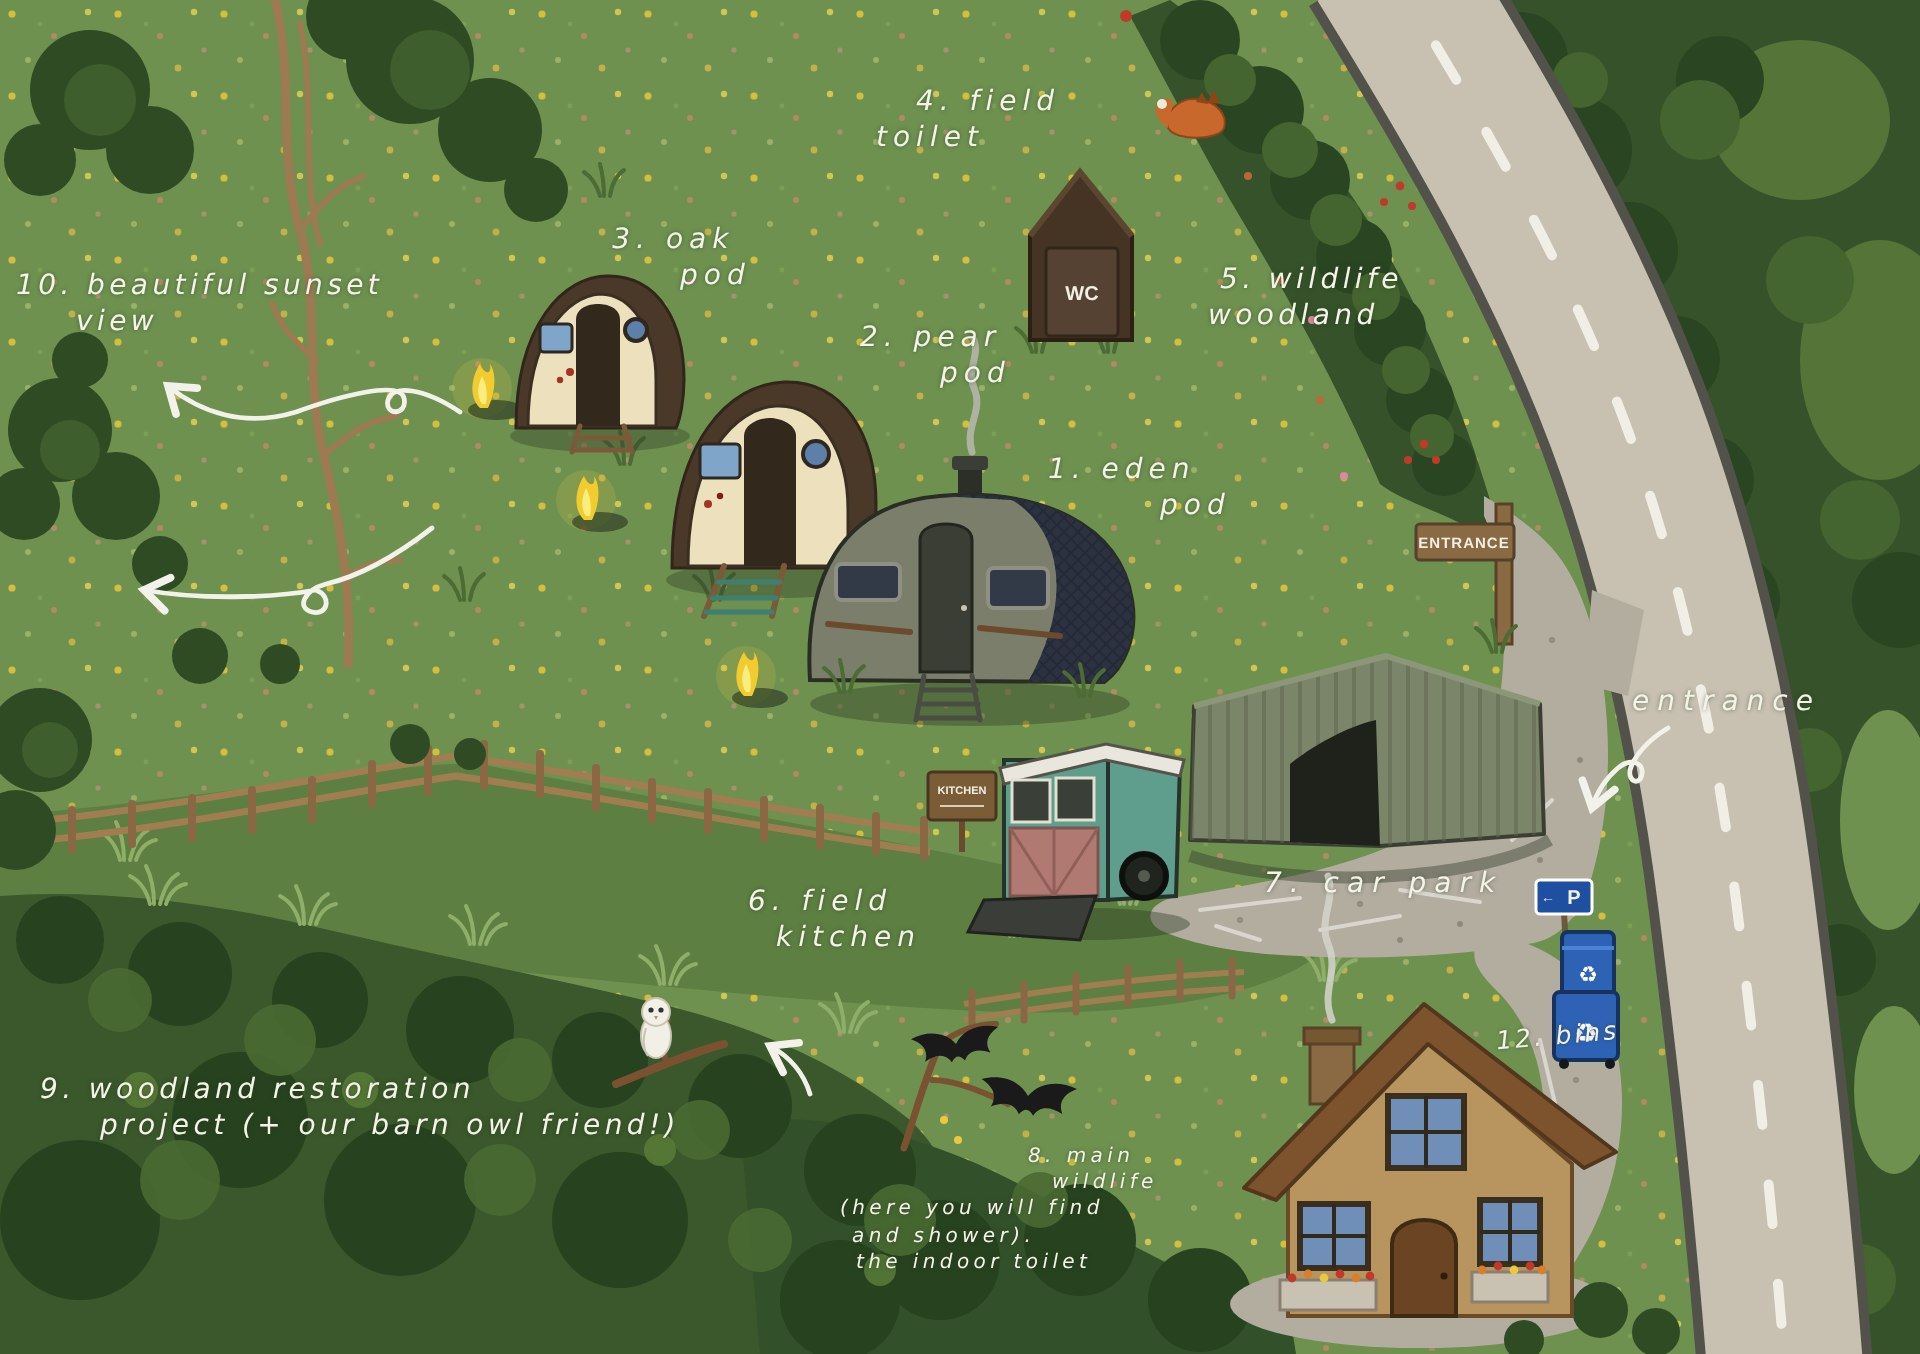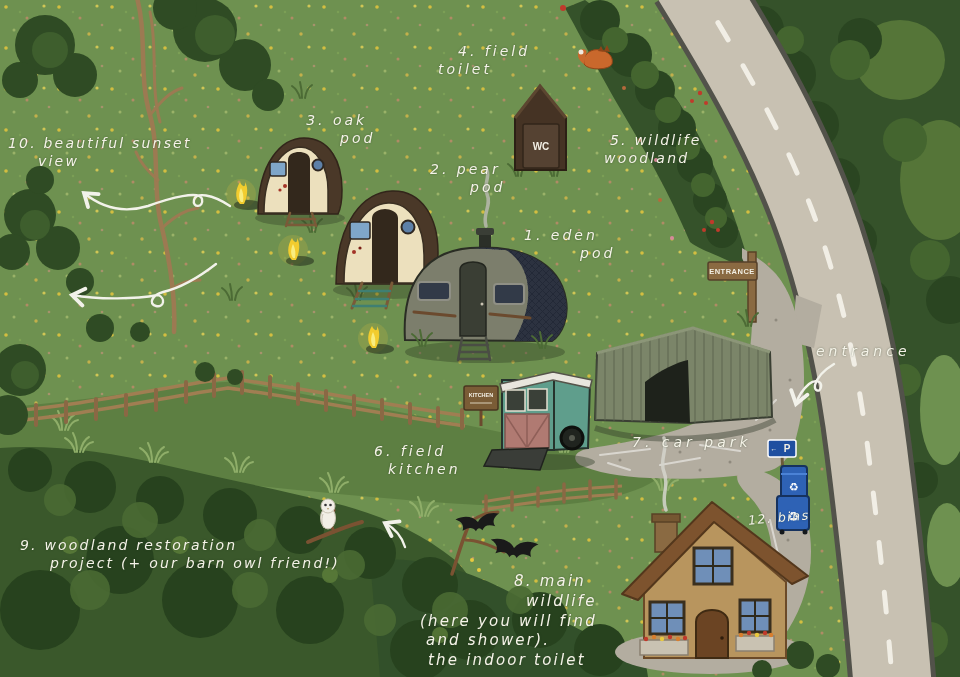--- a/index.html
+++ b/index.html
@@ -518,21 +518,21 @@
     <span class="ln" style="padding-left:6px;">5. wildlife</span>
     <span class="ln">woodland</span>
   </div>
   <div class="lbl ls3" style="left:374px;top:442px;">
     <span class="ln">6. field</span>
     <span class="ln" style="padding-left:14px;">kitchen</span>
   </div>
   <div class="lbl ls4" style="left:632px;top:422px;margin-top:11px;">
     <span class="ln">7. car park</span>
   </div>
-  <div class="lbl" style="left:420px;top:572px;font-size:15px;">
+  <div class="lbl" style="left:420px;top:572px;font-size:10px;">
     <span class="ln" style="padding-left:94px;">8. main</span>
     <span class="ln" style="padding-left:106px;">wildlife</span>
     <span class="ln">(here you will find</span>
     <span class="ln" style="padding-left:6px;">and shower).</span>
     <span class="ln" style="padding-left:8px;">the indoor toilet</span>
   </div>
   <div class="lbl" style="left:20px;top:536px;">
     <span class="ln">9. woodland restoration</span>
     <span class="ln" style="padding-left:30px;">project (+ our barn owl friend!)</span>
   </div>

